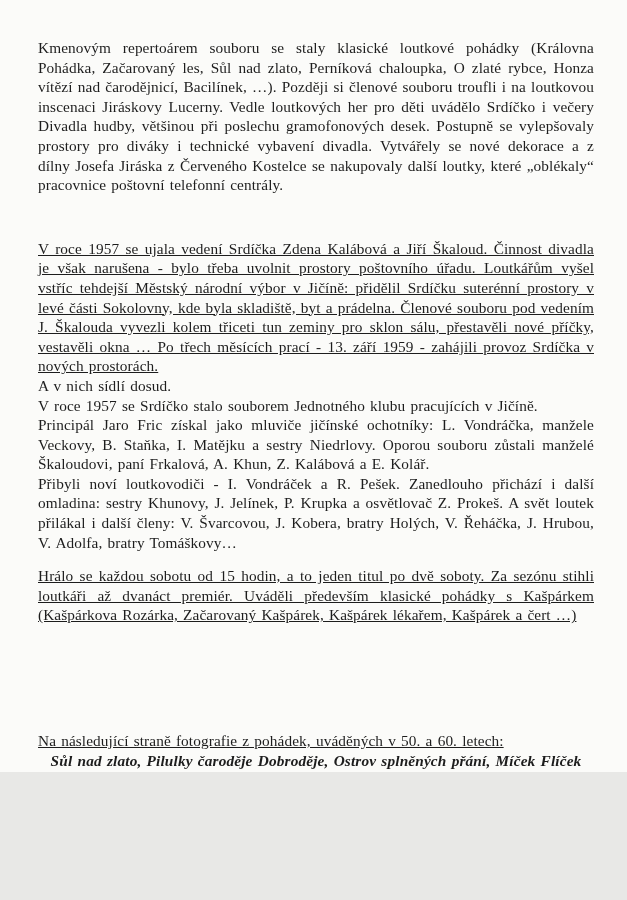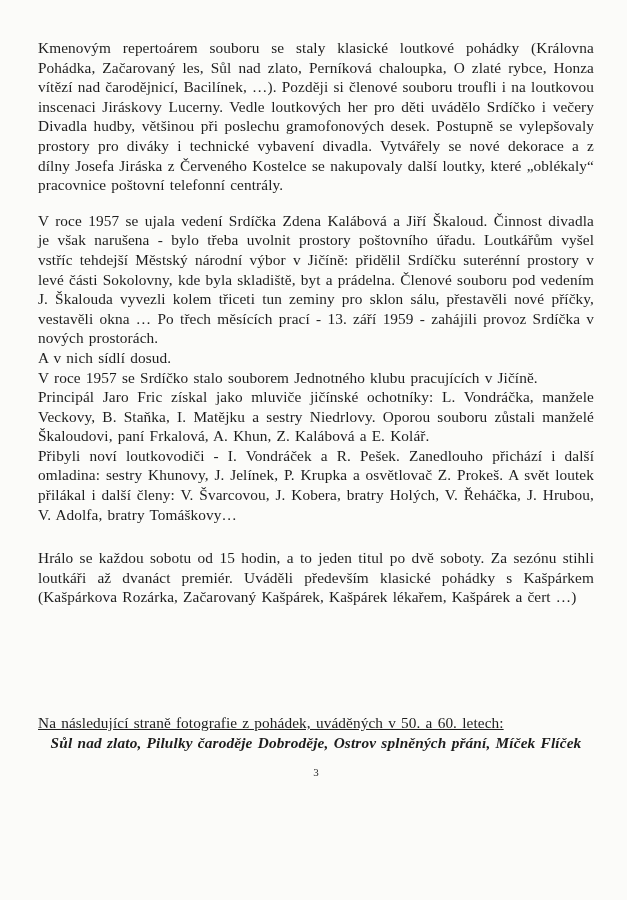--- a/index.html
+++ b/index.html
@@ -3,21 +3,21 @@
 <meta charset="utf-8">
 <style>
   html, body {
     margin: 0;
     padding: 0;
     background: #e8e8e6;
   }
   .page {
     position: relative;
     width: 627px;
-    height: 900px;
+    height: 772px;
     margin: 0 auto;
     background: #fbfbf9;
     background-image:
       radial-gradient(circle at 20% 35%, rgba(0,0,0,0.012) 0 2px, transparent 3px),
       radial-gradient(circle at 70% 80%, rgba(0,0,0,0.012) 0 2px, transparent 3px);
     box-sizing: border-box;
     padding: 38px 33px 0 38px;
     font-family: "Liberation Serif", "DejaVu Serif", serif;
     color: #1d1d1d;
     overflow: hidden;
@@ -26,23 +26,23 @@
     margin: 0;
     font-size: 15.3px;
     line-height: 19.6px;
     letter-spacing: 0.1px;
     word-spacing: 1.2px;
   }
   .justify {
     text-align: justify;
   }
   
-  .gap-a { margin-top: 16px; }   
+  .gap-a { margin-top: 44px; text-decoration: underline; }   
   .gap-b { margin-top: 29px; }   
-  .gap-c { margin-top: 24px; }   
+  .gap-c { margin-top: 14px; text-decoration: underline; }   
   .gap-d { margin-top: 106px; text-decoration: underline; }  
   .footer-titles {
     font-weight: bold;
     font-style: italic;
     letter-spacing: 0.15px;
     text-align: center;
   }
   .page-number {
     margin-top: 13px;
     text-align: center;

